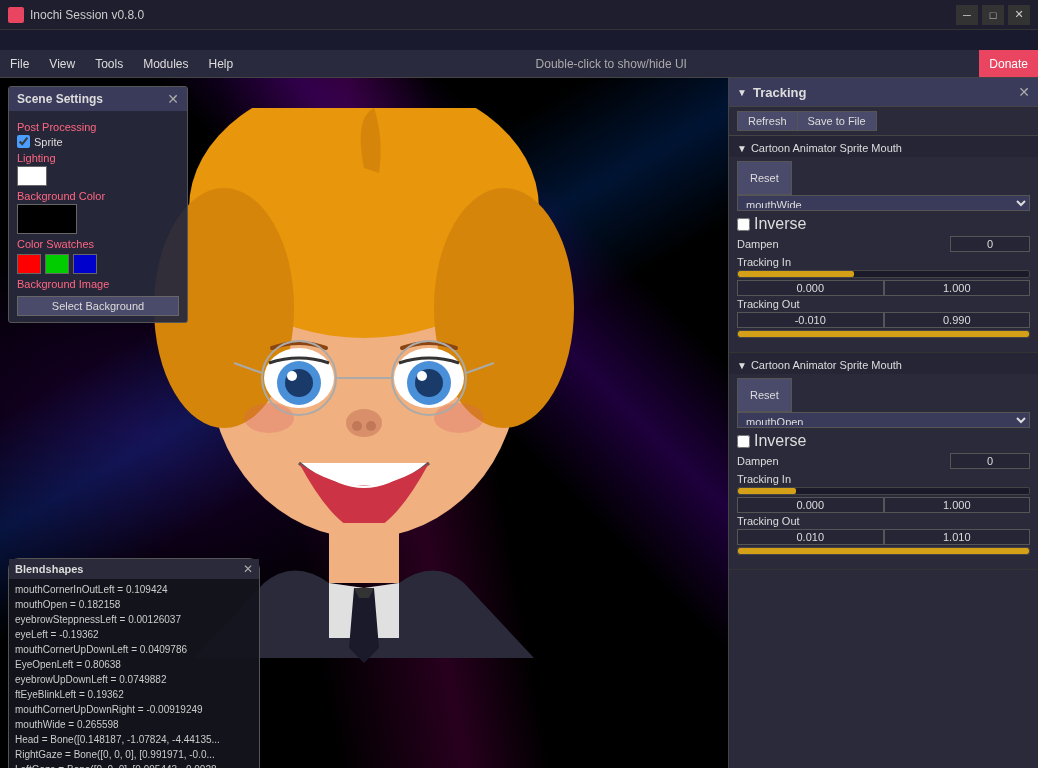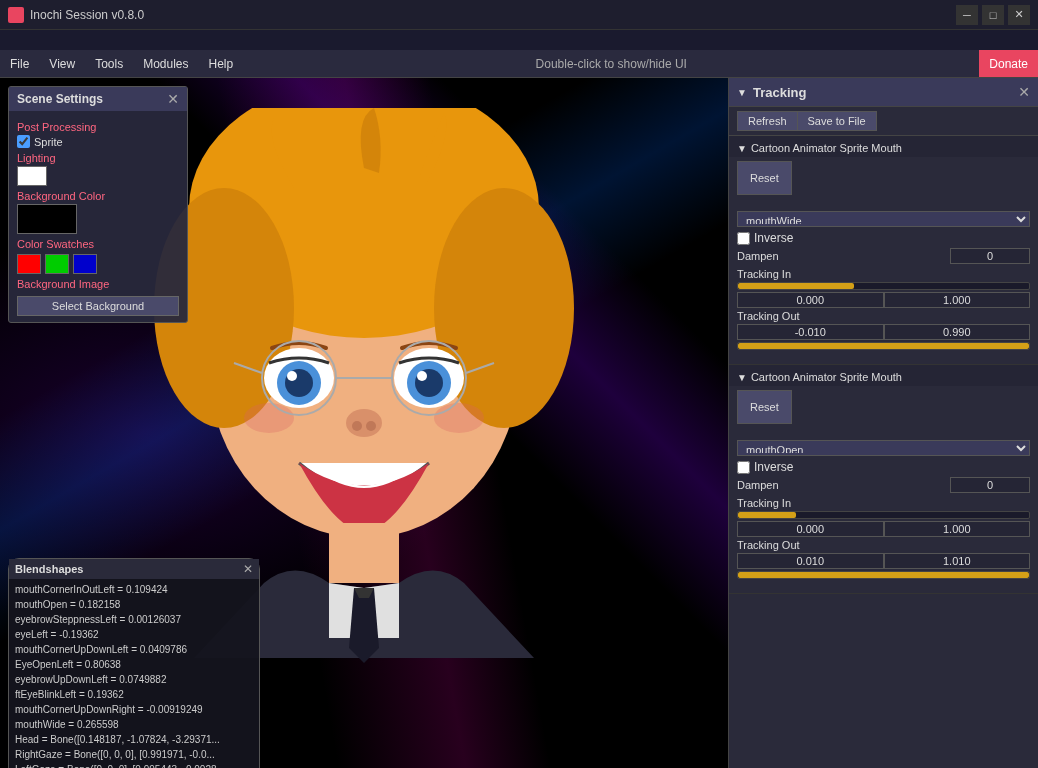--- a/index.html
+++ b/index.html
@@ -122,30 +122,30 @@
     .tracking-section { border-bottom: 1px solid #333; padding-bottom: 8px; }
     .tracking-section-header {
       display: flex; align-items: center; gap: 4px;
       padding: 6px 8px 3px; background: #252535;
     }
     .section-triangle { color: #ddd; font-size: 10px; }
     .section-title { color: #ddd; font-size: 11px; }
     .section-content { padding: 4px 8px; }
     .reset-btn {
       background: #4a4a6a; color: #ddd; border: 1px solid #555;
-      padding: 10px 12px; font-size: 11px; cursor: pointer; margin-bottom: 16px;
+      padding: 10px 12px; font-size: 11px; cursor: pointer; margin-bottom: 0;
     }
     .dropdown-row { display: flex; align-items: center; gap: 2px; margin-bottom: 4px; }
     .param-dropdown {
       flex: 1; background: #3a3a5a; color: #ddd; border: 1px solid #555;
       padding: 2px 4px; font-size: 11px; height: 16px;
     }
     .checkbox-inline { display: flex; align-items: center; gap: 4px; margin: 3px 0; }
     .checkbox-inline input { accent-color: #4a9eff; }
-    .checkbox-inline label { color: #ddd; font-size: 12px; }
+    .checkbox-inline label { color: #ddd; font-size: 16px; }
     .field-label { color: #ddd; font-size: 11px; }
     .number-input {
       background: #252535; color: #ddd; border: 1px solid #555;
       padding: 1px 4px; font-size: 11px; width: 70px; text-align: center;
     }
     .slider-bar { height: 8px; background: #1a1a2a; border: 1px solid #444; border-radius: 2px; margin: 2px 0; position: relative; overflow: hidden; }
     .slider-fill { height: 100%; background: #d4a017; border-radius: 2px; }
     .two-inputs { display: flex; gap: 0; margin: 2px 0; }
     .two-inputs .number-input { flex: 1; }
     .dampen-row { display: flex; align-items: center; justify-content: space-between; }
@@ -277,21 +277,21 @@
           <div>mouthCornerInOutLeft = 0.109424</div>
           <div>mouthOpen = 0.182158</div>
           <div>eyebrowSteppnessLeft = 0.00126037</div>
           <div>eyeLeft = -0.19362</div>
           <div>mouthCornerUpDownLeft = 0.0409786</div>
           <div>EyeOpenLeft = 0.80638</div>
           <div>eyebrowUpDownLeft = 0.0749882</div>
           <div>ftEyeBlinkLeft = 0.19362</div>
           <div>mouthCornerUpDownRight = -0.00919249</div>
           <div>mouthWide = 0.265598</div>
-          <div>Head = Bone([0.148187, -1.07824, -3.29371...</div>
+          <div>Head = Bone([0.148187, -1.07824, -4.44135...</div>
           <div>RightGaze = Bone([0, 0, 0], [0.991971, -0.0...</div>
           <div>LeftGaze = Bone([0, 0, 0], [0.995443, -0.0028...</div>
         </div>
       </div>
 
     </div>
   </div>
 
   <div class="tracking-panel">
     <div class="tracking-header">

